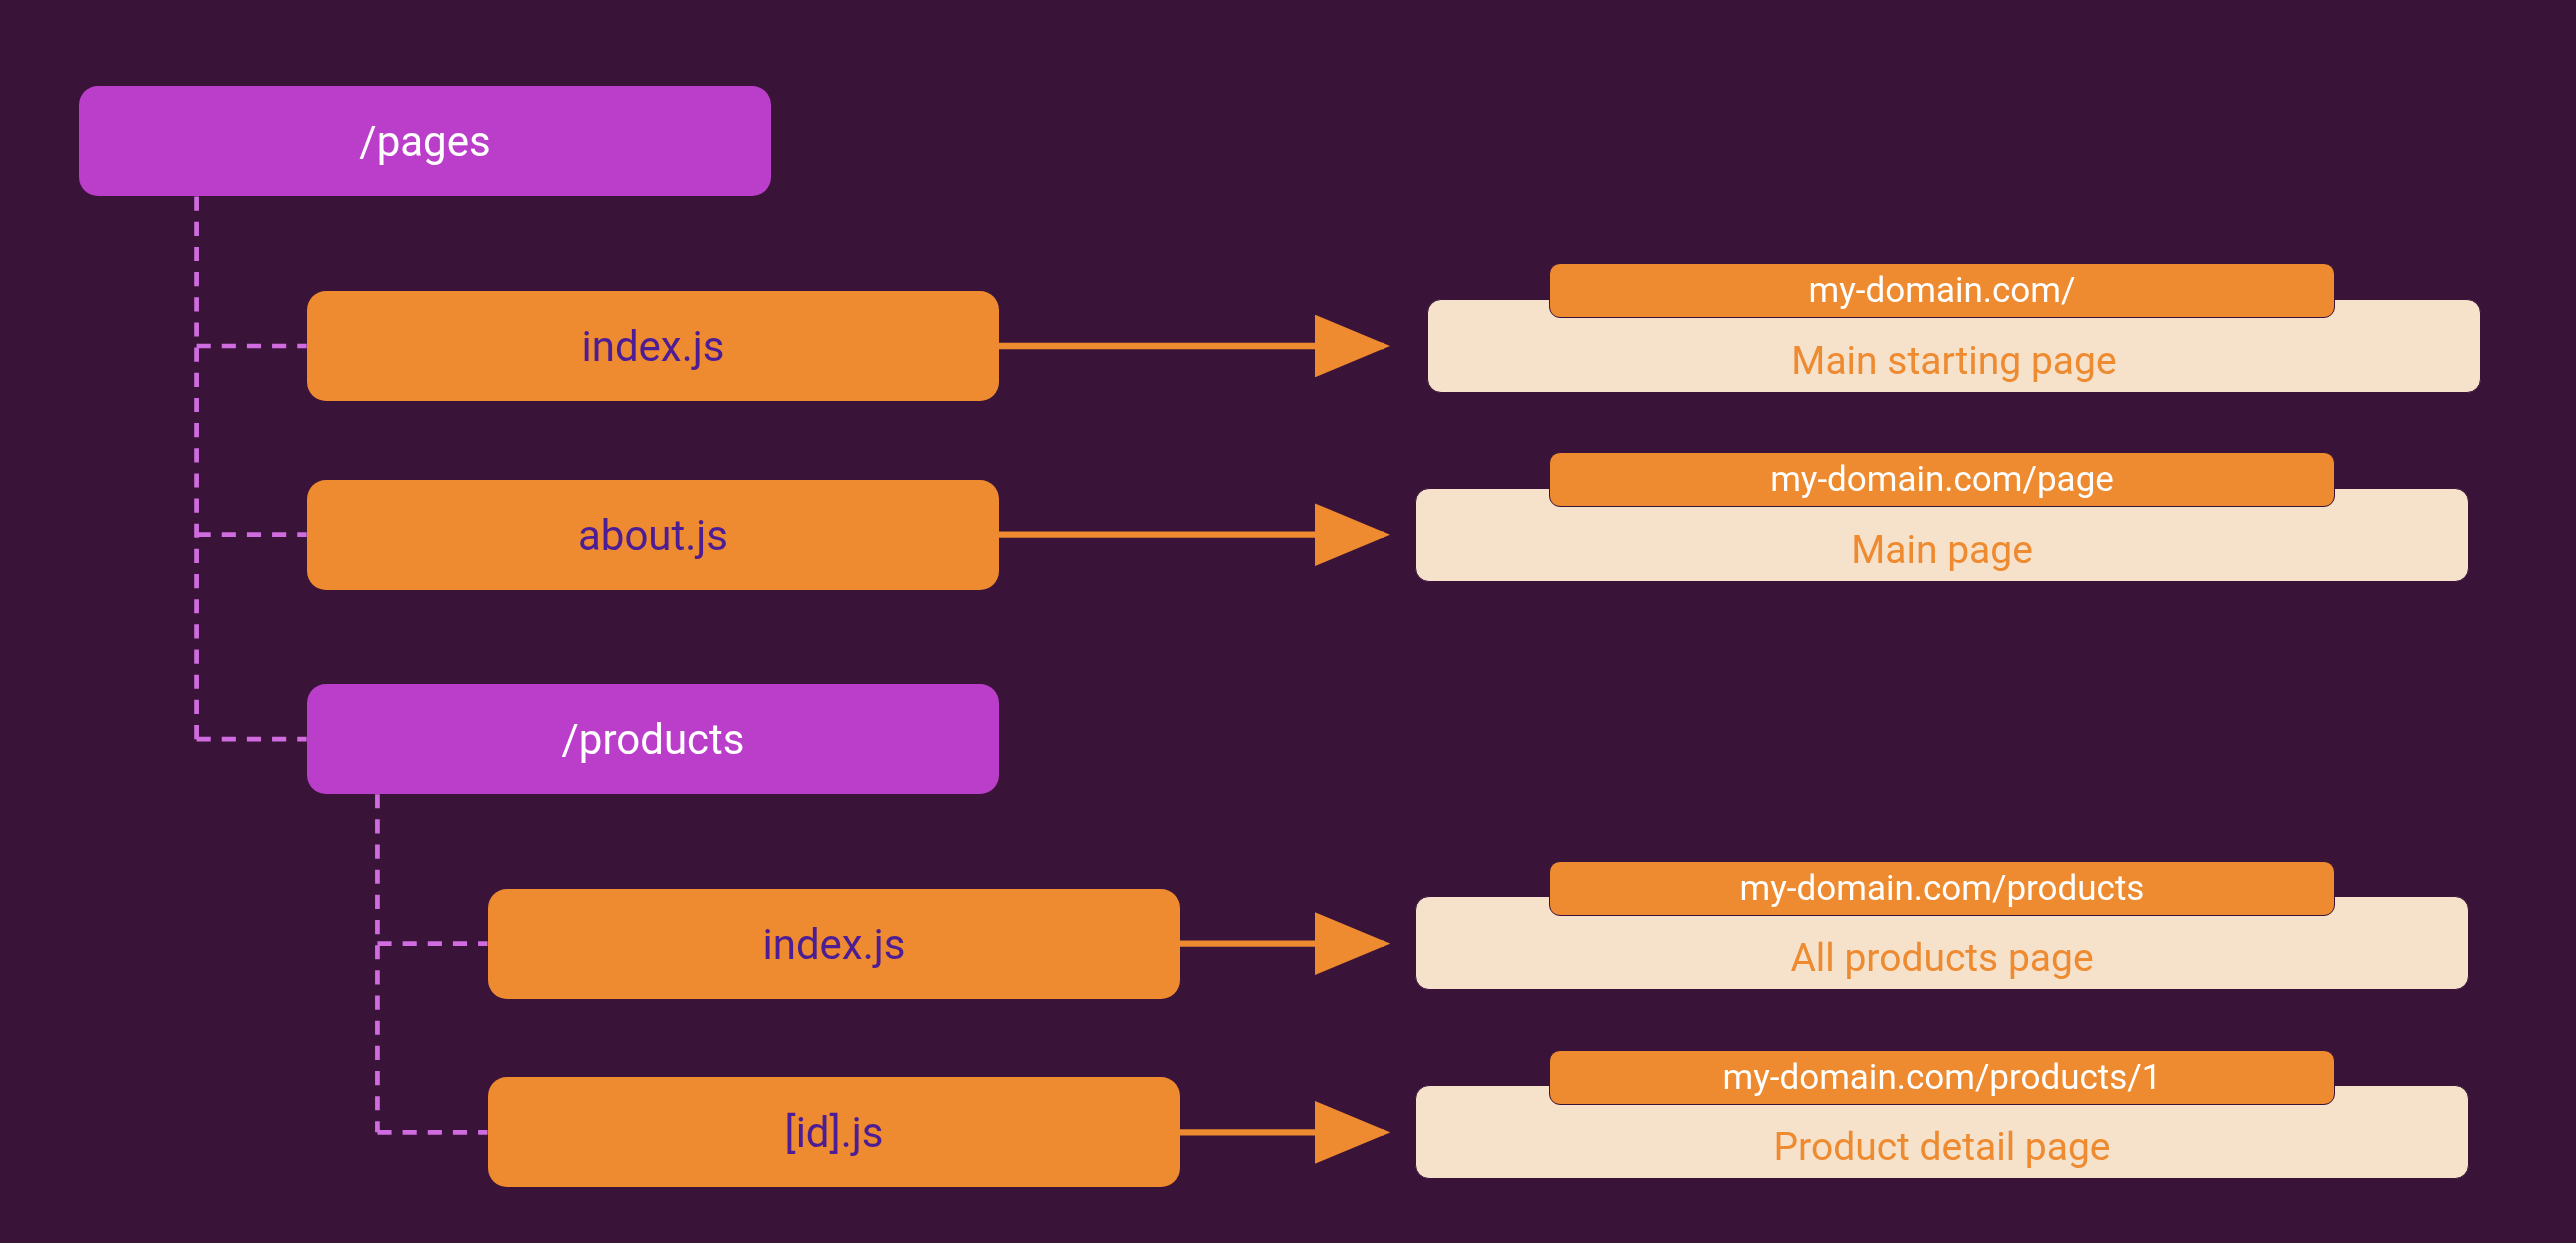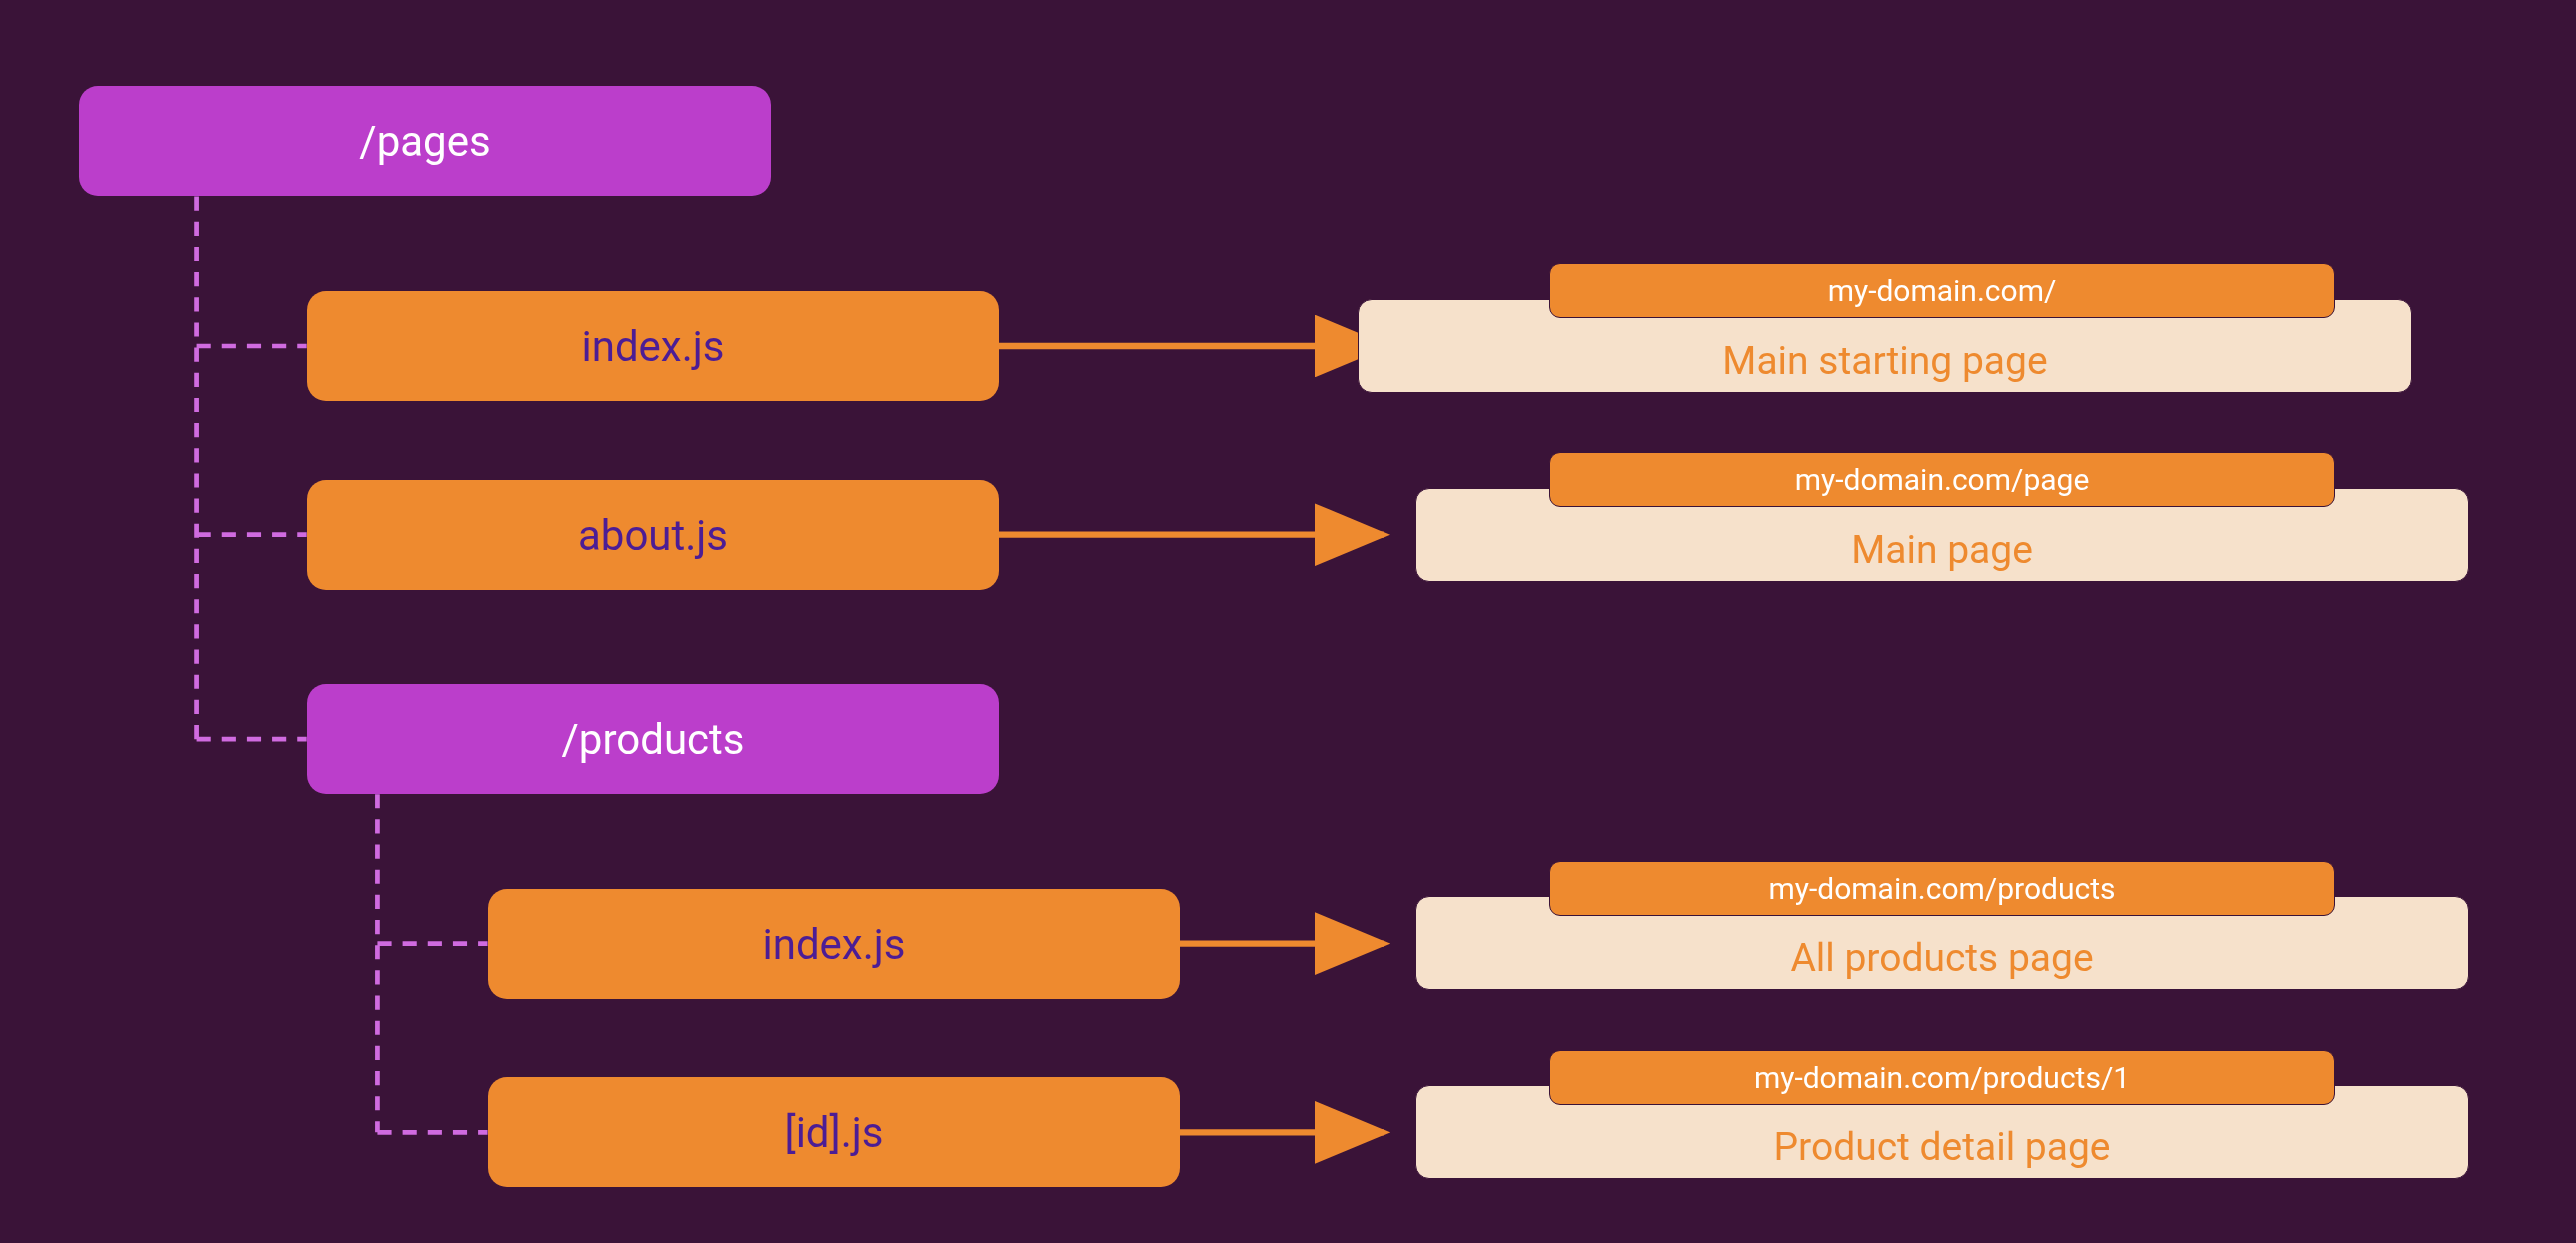--- a/index.html
+++ b/index.html
@@ -53,21 +53,21 @@
   .url-pill {
     position: absolute;
     background: #ee8a2f;
     border: 1.6px solid #3a1338;
     border-radius: 11px;
     height: 55px;
     display: flex;
     align-items: center;
     justify-content: center;
     color: #ffffff;
-    font-size: 30px;
+    font-size: 35px;
     font-weight: 400;
   }
   svg.connectors {
     position: absolute;
     top: 0; left: 0;
     width: 2576px;
     height: 1244px;
     pointer-events: none;
   }
 </style>
@@ -108,21 +108,21 @@
   <div class="node file" style="left:307px; top:291px; width:692px;">index.js</div>
 
   <div class="node folder" style="left:307px; top:684px; width:692px;">/products</div>
 
   <div class="node file" style="left:307px; top:480px; width:692px;">about.js</div>
 
   <div class="node file" style="left:488px; top:889px; width:692px;">index.js</div>
 
   <div class="node file" style="left:488px; top:1077px; width:692px;">[id].js</div>
 
-  <div class="page-card" style="left:1358px; top:299px; width:1054px;text-align:right;">
+  <div class="page-card" style="left:1427px; top:299px; width:1054px;text-align:right;">
     <span class="page-desc">Main starting page</span>
   </div>
   <div class="url-pill" style="left:1549px; top:263px; width:786px;">my-domain.com/</div>
 
   <div class="page-card" style="left:1415px; top:488px; width:1054px;">
     <span class="page-desc">Main page</span>
   </div>
   <div class="url-pill" style="left:1549px; top:452px; width:786px;">my-domain.com/page</div>
 
   <div class="page-card" style="left:1415px; top:896px; width:1054px;">

